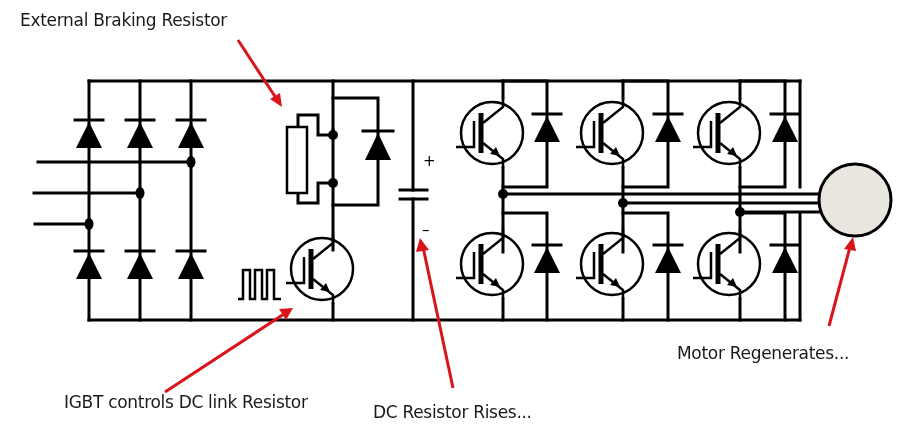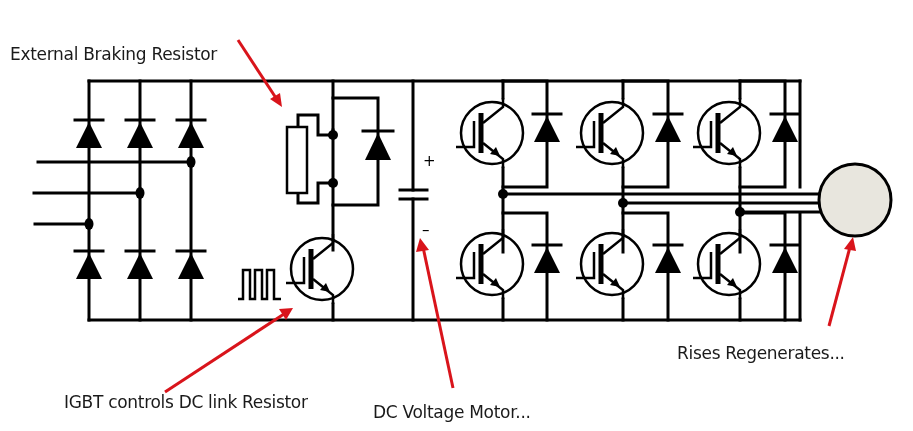--- a/index.html
+++ b/index.html
@@ -235,16 +235,16 @@
   <g>
     <line class="arrow" x1="453" y1="388" x2="423" y2="247"></line>
     <polygon class="arrowhead" points="420,238 416,252 429,250"></polygon>
   </g>
   <g>
     <line class="arrow" x1="829" y1="326" x2="850" y2="247"></line>
     <polygon class="arrowhead" points="853,237 844,249 856,251"></polygon>
   </g>
 </svg>
 
-<div class="label" style="left:10px; top:10px;margin-top:34px;">External Braking Resistor</div>
+<div class="label" style="left:20px; top:10px;">External Braking Resistor</div>
 <div class="label" style="left:64px; top:392px;">IGBT controls DC link Resistor</div>
-<div class="label" style="left:373px; top:402px;">DC Voltage Motor...</div>
-<div class="label" style="left:677px; top:343px;">Rises Regenerates...</div>
+<div class="label" style="left:373px; top:402px;">DC Resistor Rises...</div>
+<div class="label" style="left:677px; top:343px;">Motor Regenerates...</div>
 
 </body></html>

